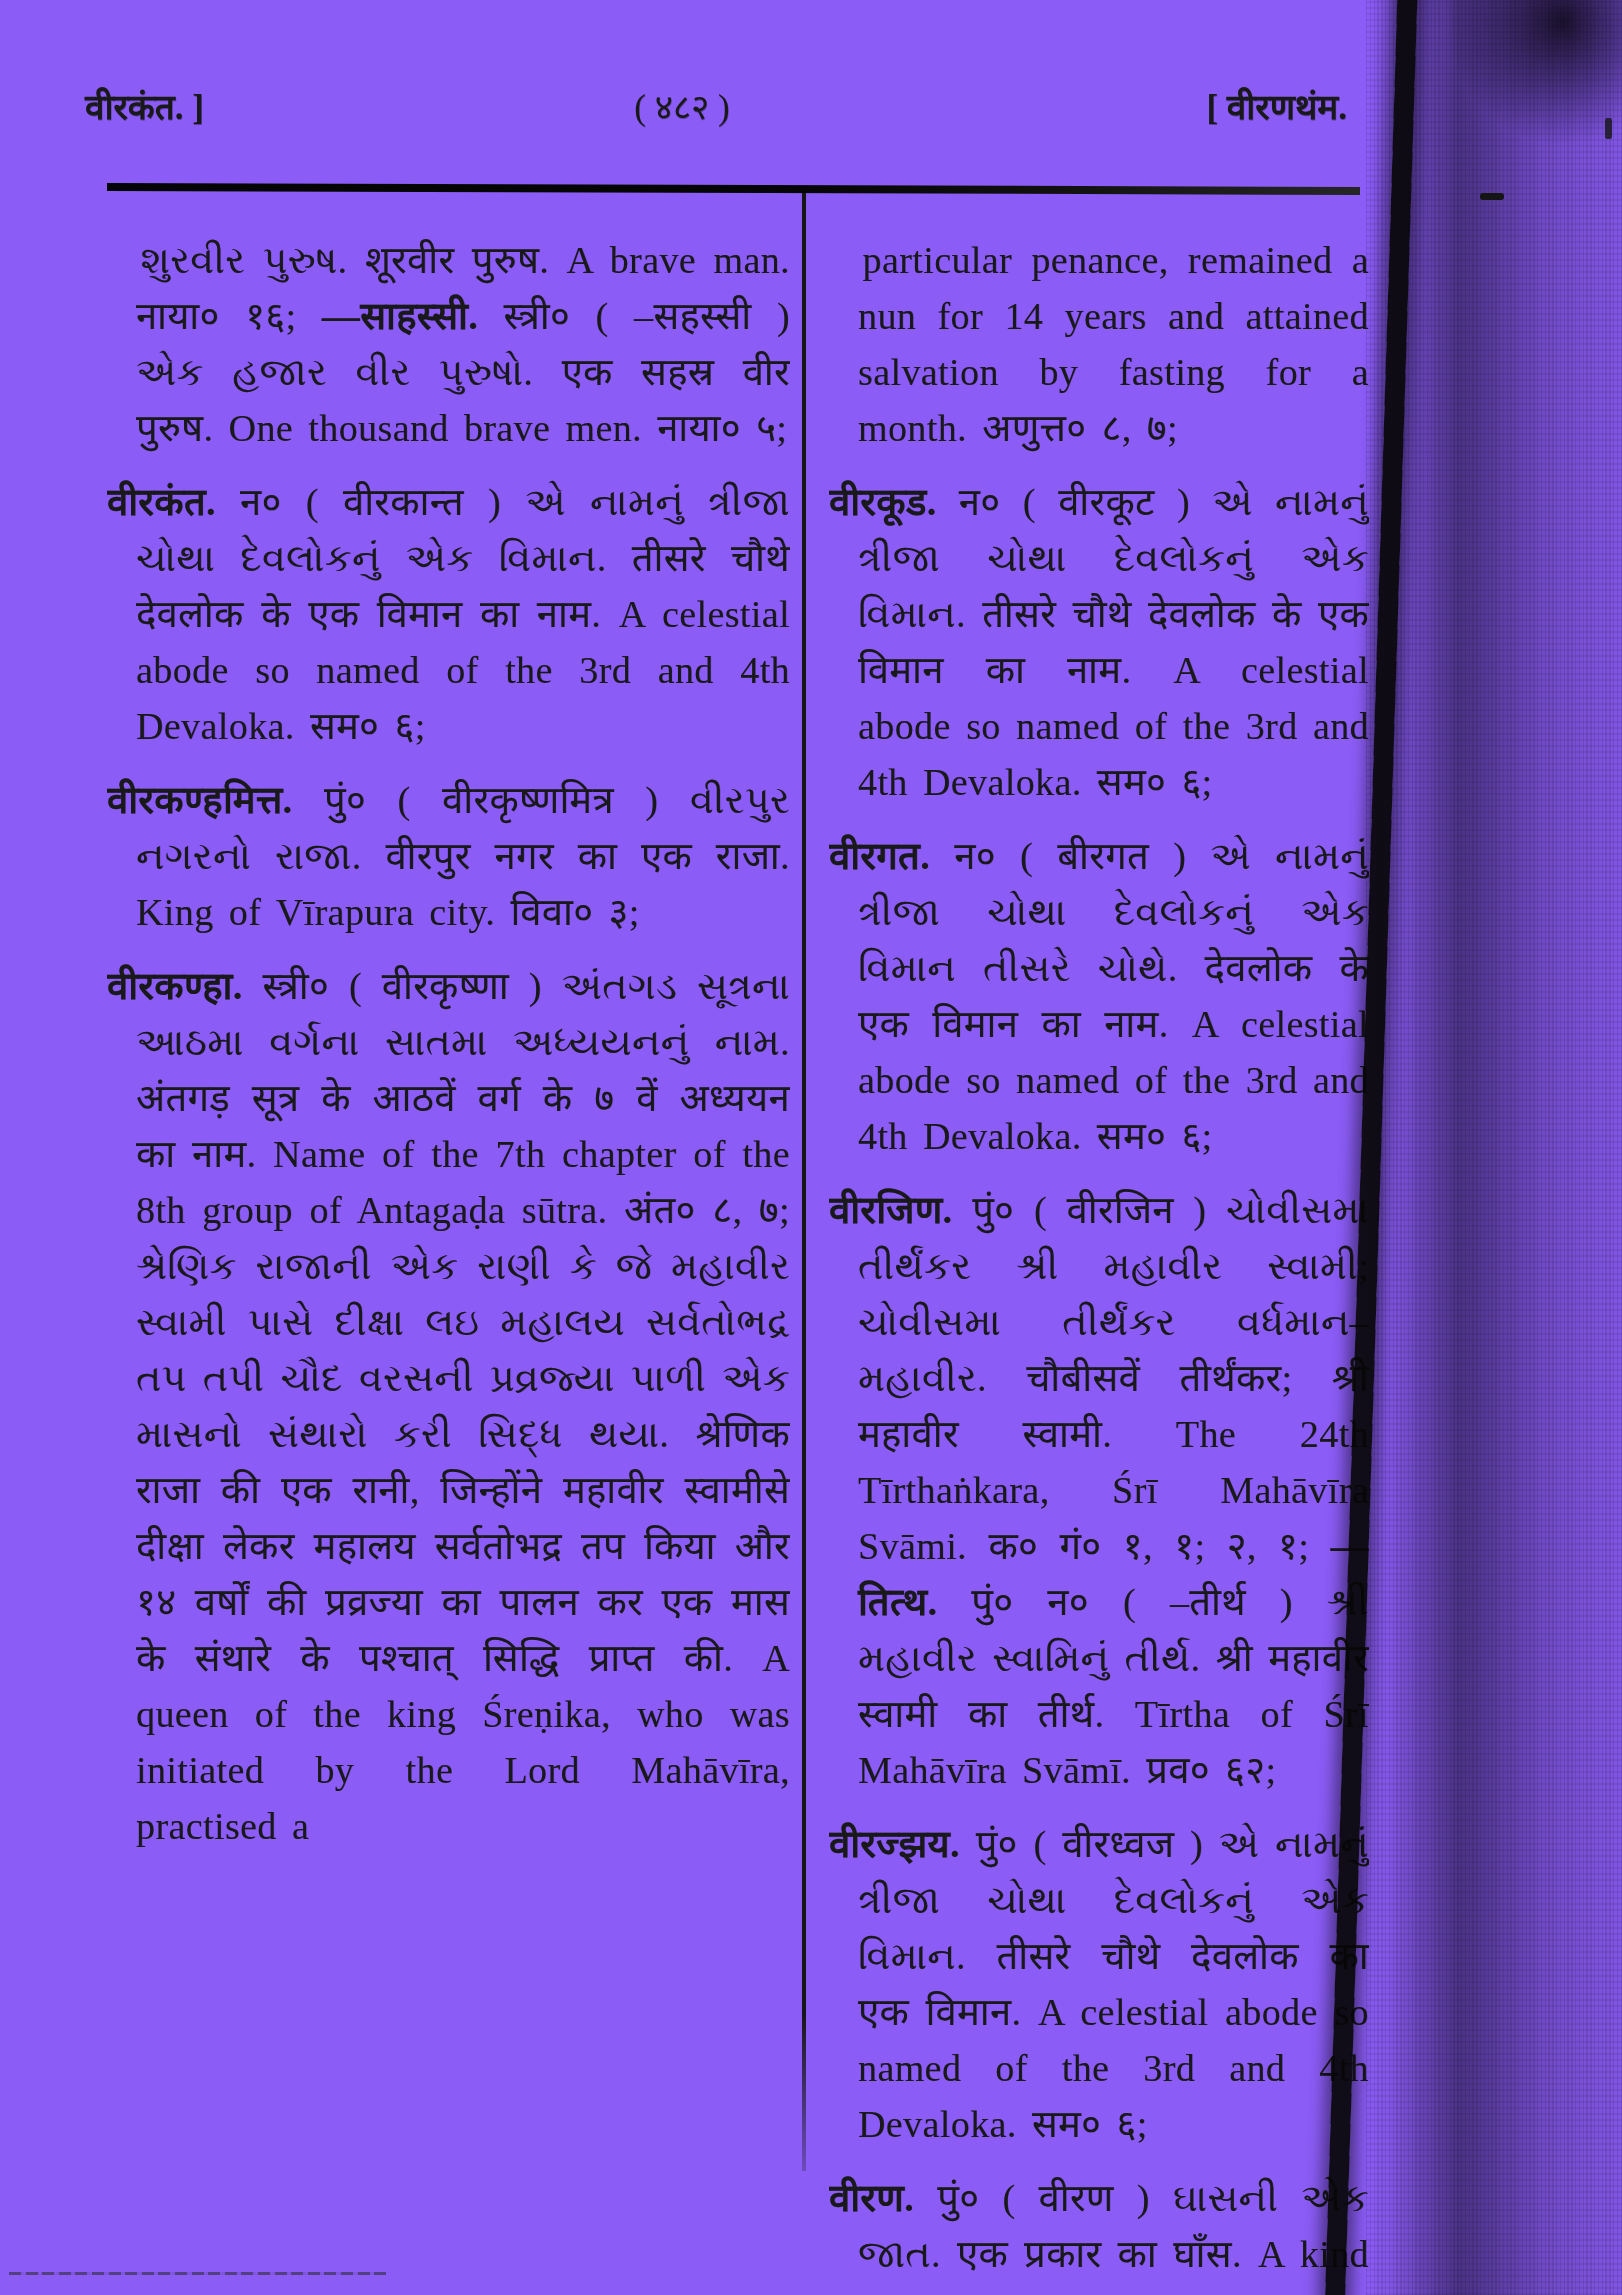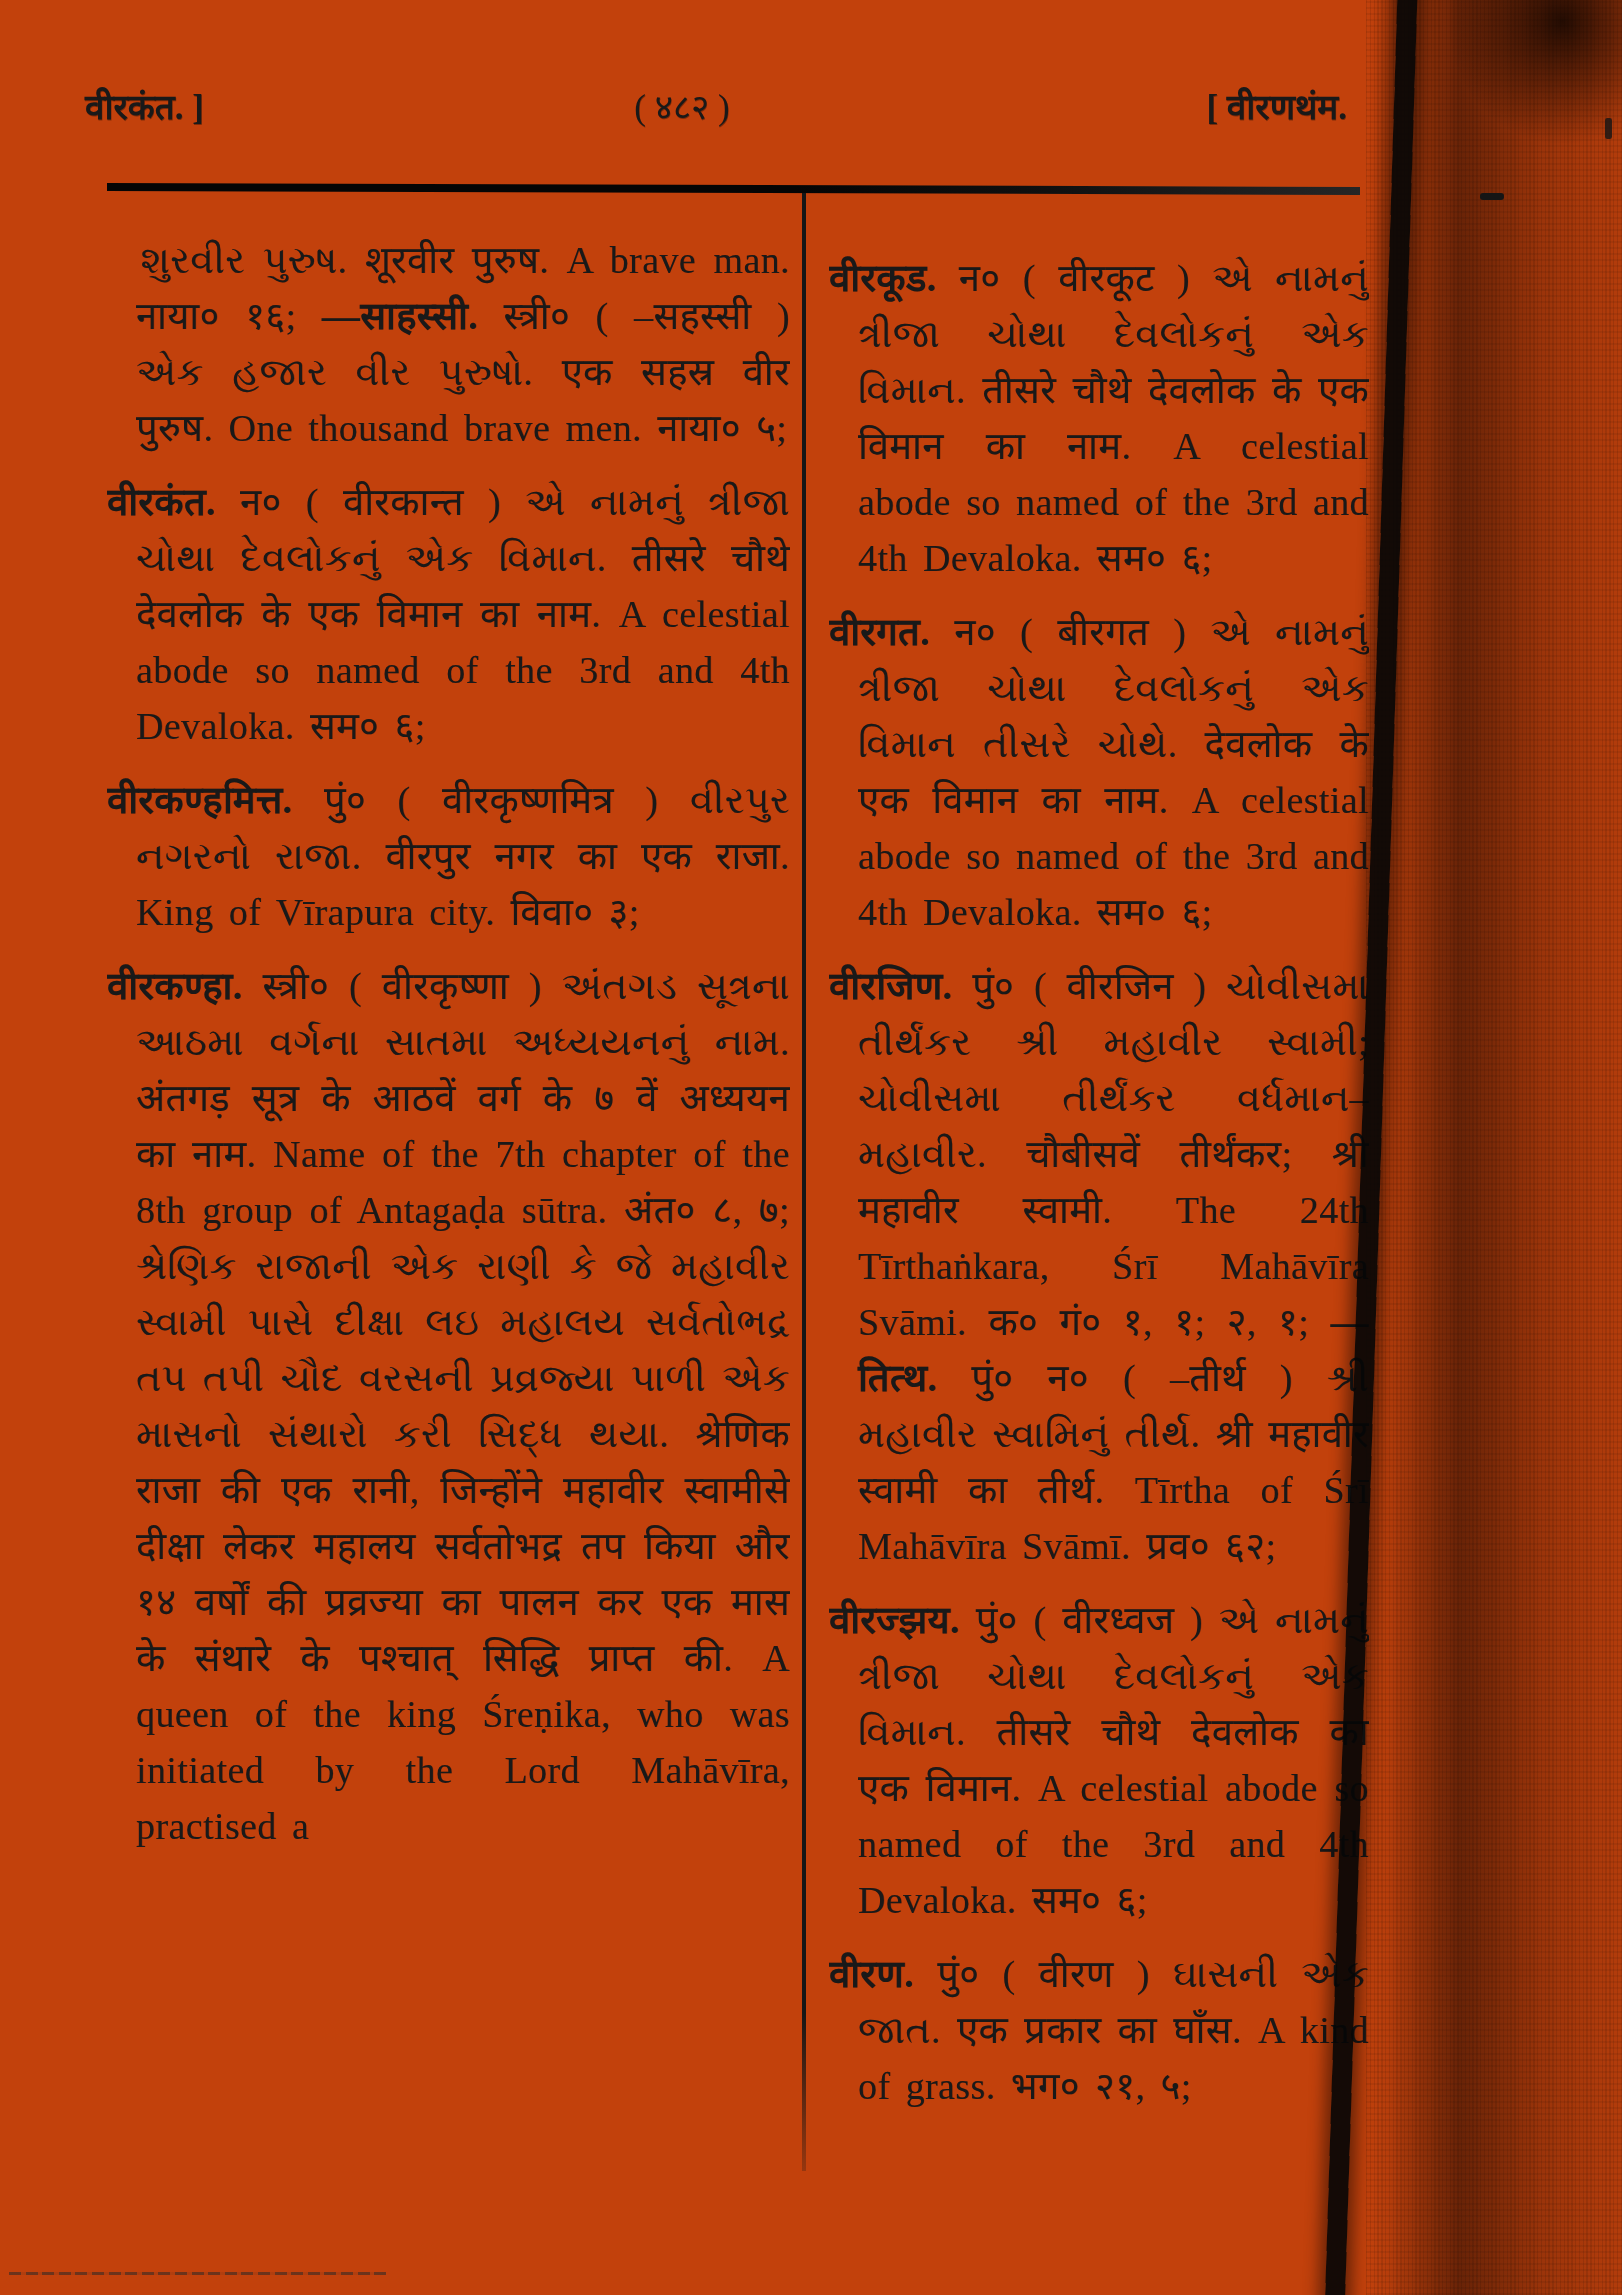--- a/index.html
+++ b/index.html
@@ -1,19 +1,19 @@
 <!DOCTYPE html>
 <html style="font-size:12px"><head>
 <meta charset="utf-8">
 <style>
   html,body{margin:0;padding:0;background:#e8e8e4;}
   .page{
     position:relative;
     width:1623px;height:2295px;
-    background:#c2410c;
+    background:#8b5cf6;
     overflow:hidden;
     font-family:"Liberation Serif","DejaVu Serif",serif;
     color:#191919;
   }
   
   .hdr{
     position:absolute;top:85px;
     font-size:35px;line-height:45px;
     white-space:nowrap;
     text-shadow:0.5px 0.5px 0 rgba(0,0,0,.35);
@@ -92,20 +92,21 @@
   <div class="head-rule"></div>
   <div class="col-divider"></div>
 
   <section class="col col-left" id="col-left">
       <p class="cont"><span>શુરવીર પુરુષ. शूरवीर पुरुष. A brave man. नाया० १६; </span><span class="hw">—साहस्सी.</span><span> स्त्री० ( –सहस्सी ) એક હજાર વીર પુરુષો. एक सहस्र वीर पुरुष. One thousand brave men. नाया० ५;</span></p>
       <p class="entry"><span class="hw">वीरकंत.</span><span> न० ( वीरकान्त ) એ નામનું ત્રીજા ચોથા દેવલોકનું એક વિમાન. तीसरे चौथे देवलोक के एक विमान का नाम. A celestial abode so named of the 3rd and 4th Devaloka. सम० ६;</span></p>
       <p class="entry"><span class="hw">वीरकण्हमित्त.</span><span> पुं० ( वीरकृष्णमित्र ) વીરપુર નગરનો રાજા. वीरपुर नगर का एक राजा. King of Vīrapura city. विवा० ३;</span></p>
       <p class="entry"><span class="hw">वीरकण्हा.</span><span> स्त्री० ( वीरकृष्णा ) અંતગડ સૂત્રના આઠમા વર્ગના સાતમા અધ્યયનનું નામ. अंतगड़ सूत्र के आठवें वर्ग के ७ वें अध्ययन का नाम. Name of the 7th chapter of the 8th group of Antagaḍa sūtra. अंत० ८, ७; શ્રેણિક રાજાની એક રાણી કે જે મહાવીર સ્વામી પાસે દીક્ષા લઇ મહાલય સર્વતોભદ્ર તપ તપી ચૌદ વરસની પ્રવ્રજ્યા પાળી એક માસનો સંથારો કરી સિદ્ધ થયા. श्रेणिक राजा की एक रानी, जिन्होंने महावीर स्वामीसे दीक्षा लेकर महालय सर्वतोभद्र तप किया और १४ वर्षों की प्रव्रज्या का पालन कर एक मास के संथारे के पश्चात् सिद्धि प्राप्त की. A queen of the king Śreṇika, who was initiated by the Lord Mahāvīra, practised a</span></p>
     </section>
   <section class="col col-right" id="col-right">
+      <p class="cont"><span>particular penance, remained a nun for 14 years and attained salvation by fasting for a month. अणुत्त० ८, ७;</span></p>
       <p class="entry"><span class="hw">वीरकूड.</span><span> न० ( वीरकूट ) એ નામનું ત્રીજા ચોથા દેવલોકનું એક વિમાન. तीसरे चौथे देवलोक के एक विमान का नाम. A celestial abode so named of the 3rd and 4th Devaloka. सम० ६;</span></p>
       <p class="entry"><span class="hw">वीरगत.</span><span> न० ( बीरगत ) એ નામનું ત્રીજા ચોથા દેવલોકનું એક વિમાન તીસરે ચોથે. देवलोक के एक विमान का नाम. A celestial abode so named of the 3rd and 4th Devaloka. सम० ६;</span></p>
       <p class="entry"><span class="hw">वीरजिण.</span><span> पुं० ( वीरजिन ) ચોવીસમા તીર્થંકર શ્રી મહાવીર સ્વામી; ચોવીસમા તીર્થંકર વર્ધમાન–મહાવીર. चौबीसवें तीर्थंकर; श्री महावीर स्वामी. The 24th Tīrthaṅkara, Śrī Mahāvīra Svāmi. क० गं० १, १; २, १; </span><span class="hw">—तित्थ.</span><span> पुं० न० ( –तीर्थ ) શ્રી મહાવીર સ્વામિનું તીર્થ. श्री महावीर स्वामी का तीर्थ. Tīrtha of Śrī Mahāvīra Svāmī. प्रव० ६२;</span></p>
       <p class="entry"><span class="hw">वीरज्झय.</span><span> पुं० ( वीरध्वज ) એ નામનું ત્રીજા ચોથા દેવલોકનું એક વિમાન. तीसरे चौथे देवलोक का एक विमान. A celestial abode so named of the 3rd and 4th Devaloka. सम० ६;</span></p>
       <p class="entry"><span class="hw">वीरण.</span><span> पुं० ( वीरण ) ઘાસની એક જાત. एक प्रकार का घाँस. A kind of grass. भग० २१, ५;</span></p>
     </section>
 
   <div class="scan-band">
     <div class="scan-core"></div>
   </div>

